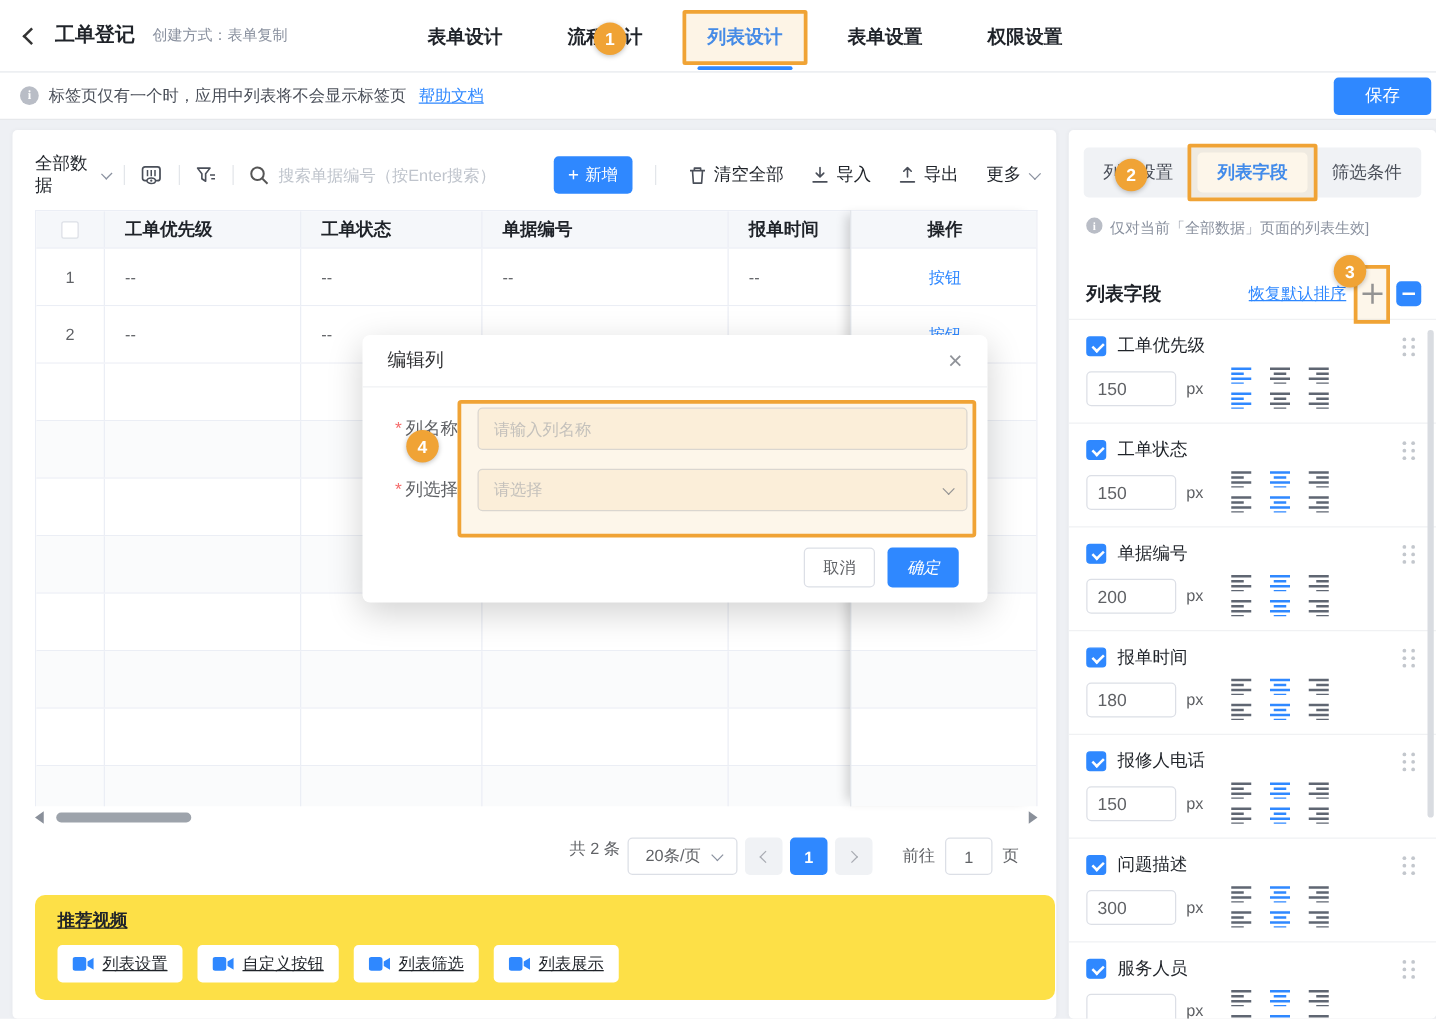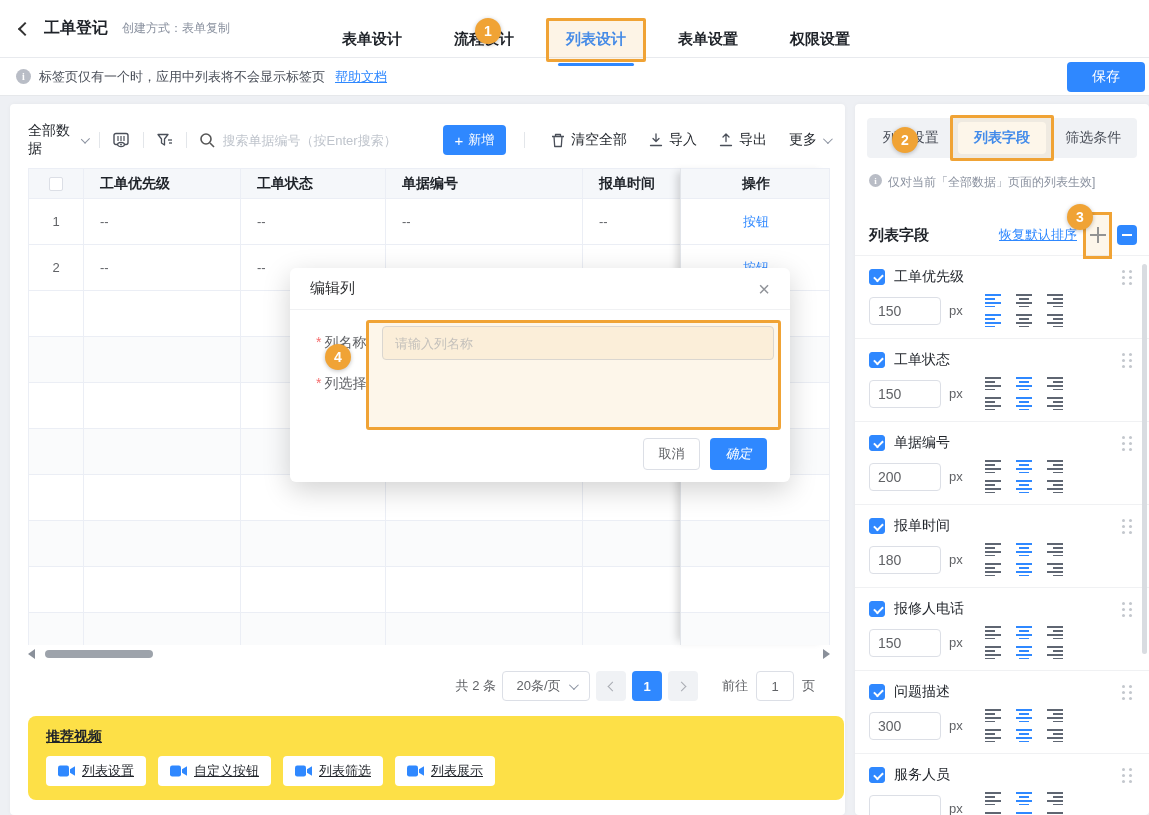--- a/index.html
+++ b/index.html
@@ -3,21 +3,21 @@
 <meta charset="utf-8">
 <style>
 *{box-sizing:border-box;margin:0;padding:0;}
 html,body{width:1149px;height:815px;}
 body{position:relative;overflow:hidden;background:#eef0f4;font-family:"Liberation Sans","DejaVu Sans",sans-serif;color:#1f2329;font-size:14px;}
 
 .hdr{position:absolute;left:0;top:0;width:1149px;height:58px;background:#fff;border-bottom:1px solid #e8eaee;display:flex;align-items:center;padding:0 20px;z-index:10;}
 .back{width:10px;height:10px;border-left:2px solid #333;border-bottom:2px solid #333;transform:rotate(45deg);margin-right:14px;cursor:pointer;}
 .hdr-title{font-size:16px;font-weight:bold;}
 .hdr-sub{font-size:12px;color:#8a919f;margin-left:14px;}
-.hdr-tabs{position:absolute;left:338px;top:10px;height:58px;display:flex;align-items:center;gap:44px;}
+.hdr-tabs{position:absolute;left:338px;top:0;height:58px;display:flex;align-items:center;gap:44px;}
 .htab{font-size:15px;font-weight:600;color:#1f2329;cursor:pointer;position:relative;padding:0 4px;height:58px;display:flex;align-items:center;}
 .htab.active{color:#2f88ff;}
 .htab.active .underline{position:absolute;left:-4px;right:-4px;bottom:2px;height:3px;background:#2f88ff;border-radius:2px;}
 .htab.annotated::before{content:"";position:absolute;left:-16px;right:-16px;top:8px;bottom:6px;border:3px solid #f0a335;background:rgba(240,163,53,.12);border-radius:2px;}
 
 .notice{position:absolute;left:0;top:58px;width:1149px;height:38px;background:#fff;border-bottom:1px solid #e6e8eb;display:flex;align-items:center;padding:0 4px 0 16px;z-index:9;}
 .info-ic{width:15px;height:15px;border-radius:50%;background:#b9bdc6;color:#fff;font-size:10px;font-weight:bold;display:inline-flex;align-items:center;justify-content:center;margin-right:8px;flex:none;font-family:"Liberation Serif",serif;}
 .notice-txt{font-size:13px;color:#4a4f59;}
 .link{color:#2f88ff;cursor:pointer;font-size:13px;margin-left:10px;text-decoration:underline;}
 .btn-save{margin-left:auto;width:78px;height:30px;background:#2f88ff;color:#fff;border:none;border-radius:4px;font-size:14px;cursor:pointer;}
@@ -53,21 +53,21 @@
 .lnk-btn{color:#2f88ff;cursor:pointer;}
 .op-shadow{position:absolute;left:670px;top:64px;width:150px;height:477px;pointer-events:none;box-shadow:-7px 0 8px -4px rgba(0,0,0,.16);border-left:1px solid #e2e5ea;z-index:2;}
 
 .hscroll{position:absolute;left:18px;right:15px;top:543px;height:14px;display:flex;align-items:center;}
 .tri{width:0;height:0;border-style:solid;cursor:pointer;flex:none;}
 .tri-l{border-width:5px 7px 5px 0;border-color:transparent #8a909a transparent transparent;}
 .tri-r{border-width:5px 0 5px 7px;border-color:transparent transparent transparent #8a909a;}
 .hs-track{flex:1;height:10px;position:relative;margin:0 6px;}
 .hs-thumb{position:absolute;left:4px;top:1px;width:108px;height:8px;border-radius:4px;background:#9da3ab;cursor:grab;}
 
-.pgn{position:absolute;left:28px;right:30px;top:566px;height:32px;display:flex;align-items:center;justify-content:flex-end;gap:6px;font-size:13px;color:#606266;}
+.pgn{position:absolute;left:28px;right:30px;top:566px;height:32px;display:flex;align-items:flex-start;justify-content:flex-end;gap:6px;font-size:13px;color:#606266;}
 .pg-select{width:88px;height:30px;border:1px solid #dcdfe6;border-radius:4px;display:flex;align-items:center;justify-content:center;gap:8px;cursor:pointer;color:#606266;}
 .pg-btn{width:30px;height:30px;border-radius:4px;background:#f0f2f5;display:flex;align-items:center;justify-content:center;cursor:pointer;}
 .pg-btn .chev{border-color:#a8abb2;}
 .chev-l{transform:rotate(135deg);margin-left:3px;}
 .chev-r{transform:rotate(-45deg);margin-right:3px;}
 .pg-cur{width:30px;height:30px;border-radius:4px;background:#2f88ff;color:#fff;display:flex;align-items:center;justify-content:center;font-weight:600;cursor:pointer;}
 .pg-goto{margin-left:18px;display:flex;align-items:center;gap:8px;}
 .pg-goto input{width:38px;height:30px;border:1px solid #dcdfe6;border-radius:4px;text-align:center;font-size:13px;color:#606266;outline:none;}
 
 .videos{position:absolute;left:18px;right:1px;top:612px;height:84px;background:#fde047;border-radius:8px;padding:12px 18px;text-decoration:underline;}
@@ -627,20 +627,24 @@
     <span class="m-title">编辑列</span>
     <span class="m-close">×</span>
   </div>
   <div class="m-body">
     <div class="m-row">
       <span class="m-label"><span class="req">*</span><span>列名称</span></span>
       <input class="m-input" placeholder="请输入列名称" style="">
     </div>
     <div class="m-row">
       <span class="m-label"><span class="req">*</span><span>列选择</span></span>
+      <span class="m-select">
+        <span>请选择</span>
+        <i class="chev"></i>
+      </span>
     </div>
   </div>
   <div class="m-annot"></div>
   <div class="m-foot">
     <button class="btn-cancel">取消</button>
     <button class="btn-ok">确定</button>
   </div>
 </div>
 
 <div class="step s1">1</div>

